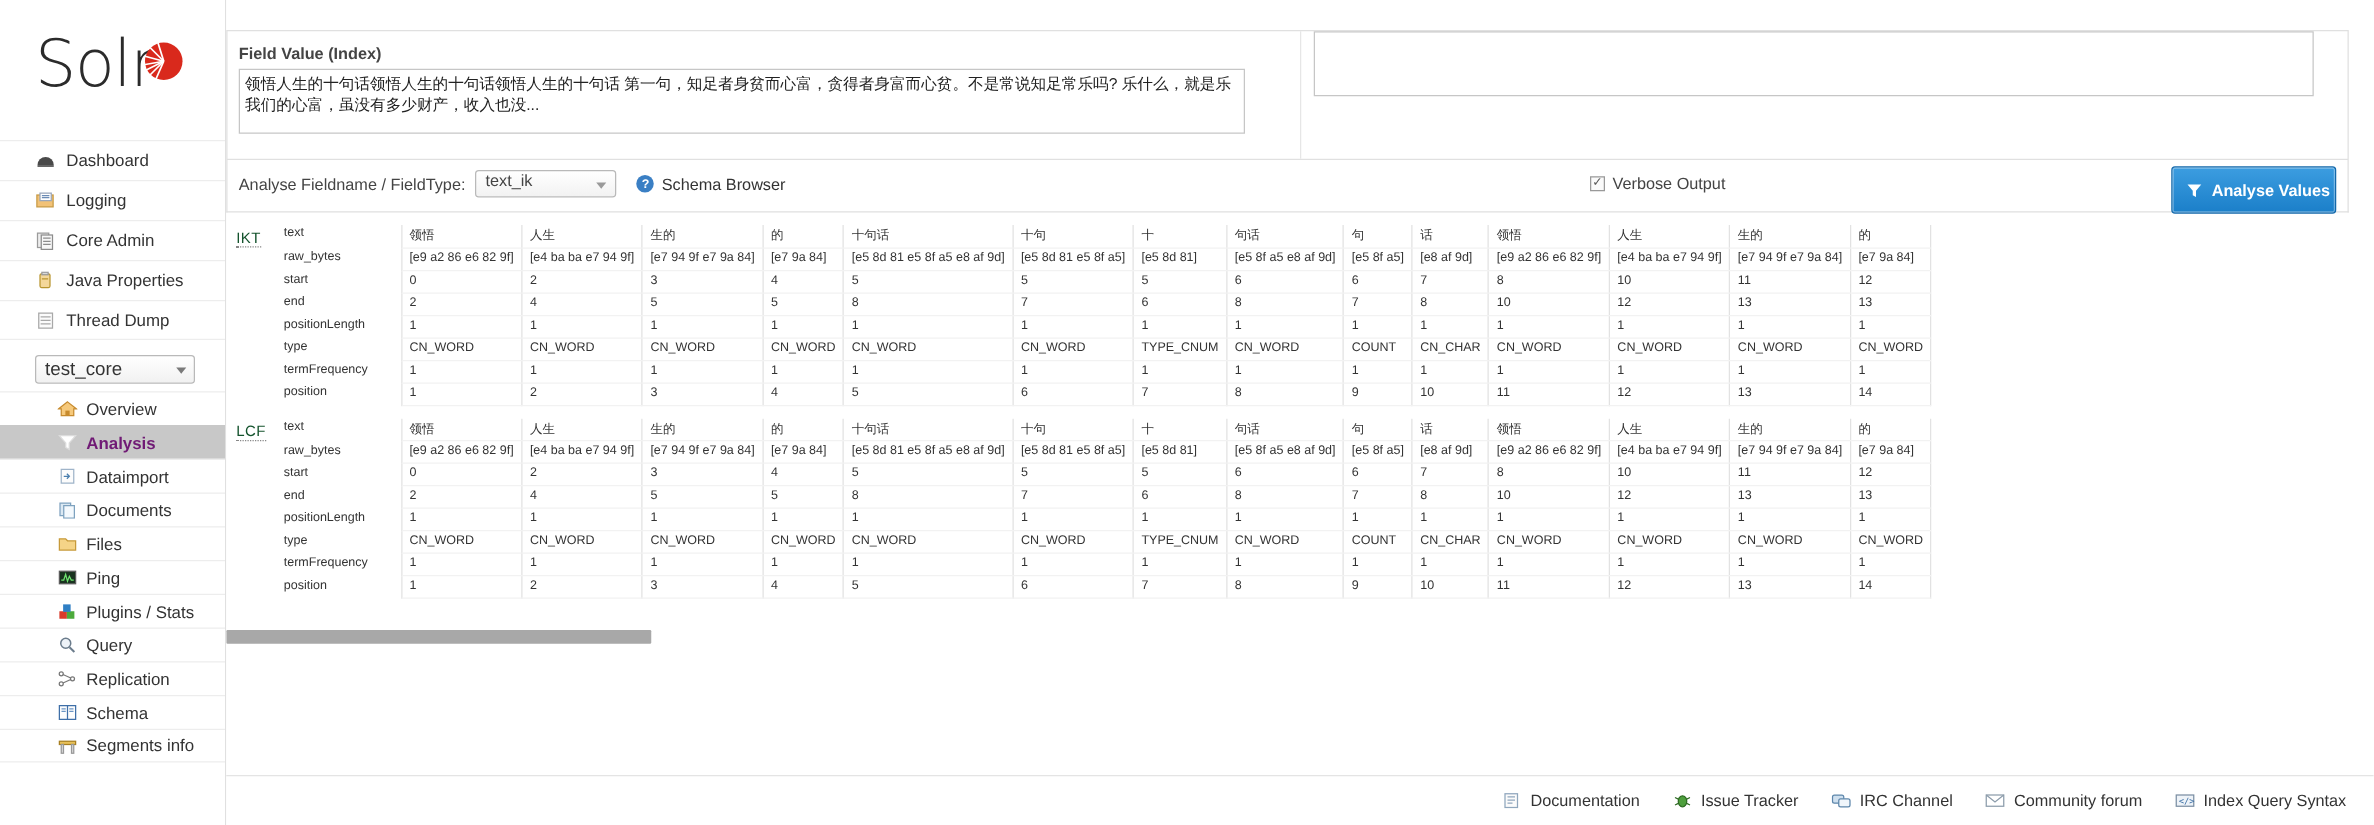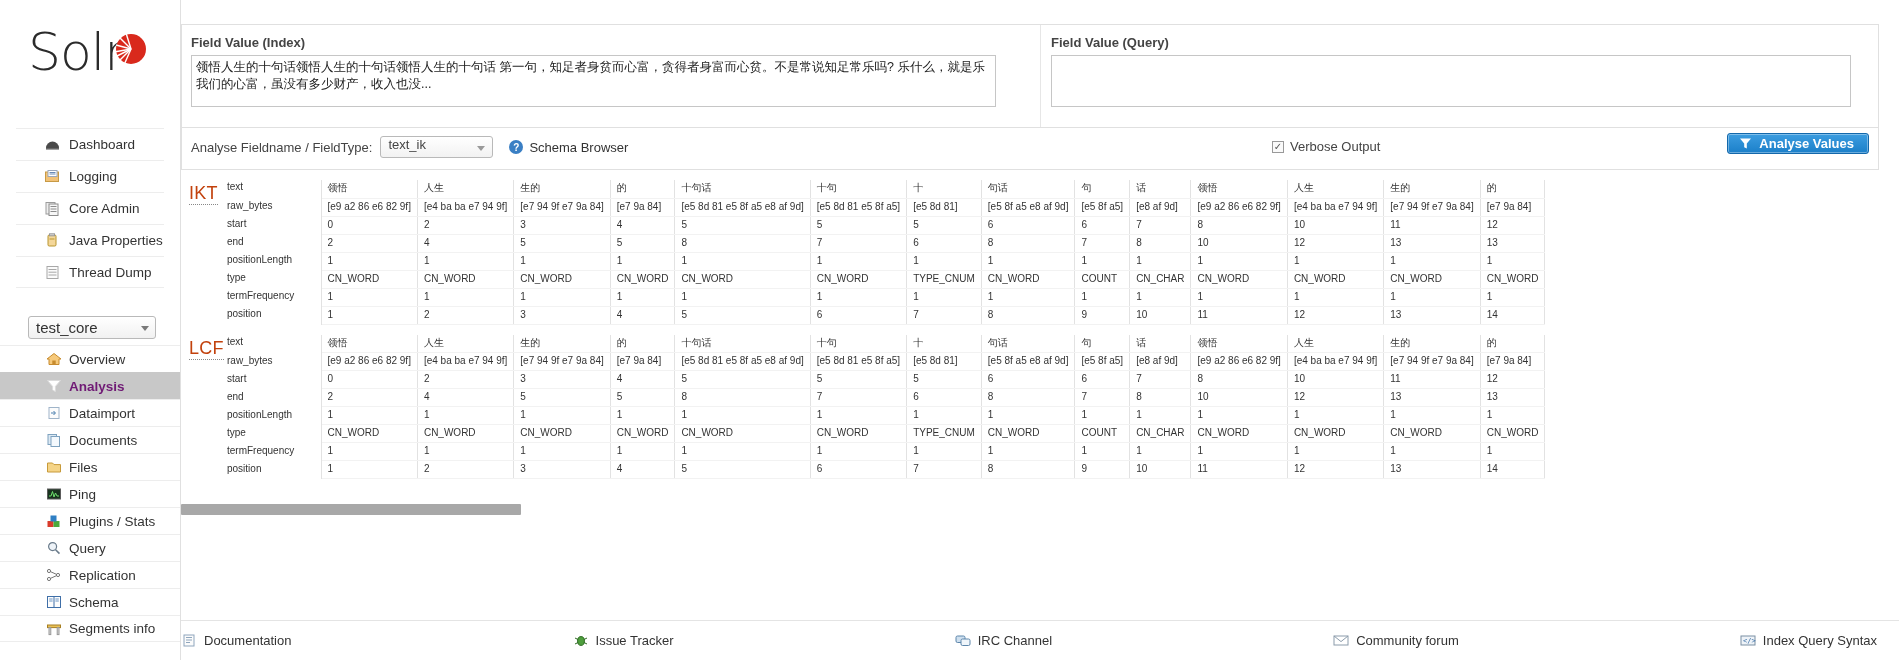--- a/index.html
+++ b/index.html
@@ -33,21 +33,21 @@
     color: #2b2b2b;
     letter-spacing: -1px;
     line-height: 1;
   }
   .logo-sun {
     position: absolute;
     left: 104px; top: 30px;
     width: 46px; height: 46px;
   }
 
-  .nav-list { list-style: none; margin: 16px; padding: 0; }
+  .nav-list { list-style: none; margin: 0; padding: 0; }
   .nav-item {
     display: flex; align-items: center;
     height: 32px;
     padding-left: 28px;
     border-top: 1px solid #ededed;
     cursor: pointer;
     font-size: 13.5px;
     color: #333;
   }
   .nav-item:last-child { border-bottom: 1px solid #ededed; }
@@ -193,22 +193,22 @@
   }
   .chk {
     width: 12px; height: 12px;
     border: 1px solid #999; background: #fafafa;
     margin-right: 6px;
     display: flex; align-items: center; justify-content: center;
     font-size: 10px; color: #555; line-height: 1;
   }
   .analyse-btn {
     position: absolute; right: 9px; top: 5px;
-    height: 21px;
-    padding: 0 14px 0 11px;
+    height: 38px;
+    padding: 0 4px 0 11px;
     background: linear-gradient(#3c9de0, #1b7fc9);
     border: 1px solid #1368ab;
     border-radius: 3px;
     color: #ffffff;
     font-size: 13px; font-weight: bold;
     display: flex; align-items: center;
     cursor: pointer;
     box-shadow: 0 0 0 1px rgba(255,255,255,0.35) inset;
   }
   .funnel {
@@ -219,22 +219,22 @@
   .results {
     position: relative;
     margin: 10px 20px 0 0;
     height: 347px;
     overflow: hidden;
   }
   .blk { position: relative; }
   .blk-label {
     position: absolute;
     left: 8px; top: 3px;
-    font-size: 18px;
-    color: #c2410c;
+    font-size: 12px;
+    color: #14532d;
     border-bottom: 1px dotted #888;
     letter-spacing: 0.3px;
   }
   table.an {
     border-collapse: collapse;
     margin-left: 36px;
     table-layout: fixed;
     font-size: 10px;
   }
   table.an td {
@@ -270,21 +270,21 @@
     cursor: pointer;
   }
 
   
   #footer {
     position: absolute;
     left: 181px; bottom: 0;
     width: 1718px; height: 40px;
     border-top: 1px solid #e4e4e4;
     display: flex; align-items: center;
-    justify-content: space-between;
+    justify-content: flex-end;
     padding-right: 22px;
     gap: 26px;
   }
   .foot-link {
     display: flex; align-items: center;
     font-size: 13px; color: #333;
     cursor: pointer;
   }
   .foot-ico { width: 16px; height: 13px; margin-right: 7px; flex: none; }
 </style>
@@ -455,21 +455,20 @@
   </div>
 
   <div id="main">
 
     <div class="topbar">
       <div class="half-left">
         <div class="fv-label">Field Value (Index)</div>
         <textarea class="fv-textarea" placeholder="" style="">领悟人生的十句话领悟人生的十句话领悟人生的十句话 第一句，知足者身贫而心富，贪得者身富而心贫。不是常说知足常乐吗? 乐什么，就是乐我们的心富，虽没有多少财产，收入也没...</textarea>
       </div>
       <div class="half-right">
-        <div class="fv-label">Field Value (Query)</div>
         <textarea class="fv-textarea query" placeholder="" style=""></textarea>
       </div>
     </div>
 
     <div class="controls">
       <div class="ctl-left">
         <span>Analyse Fieldname / FieldType:</span>
         <div class="ctl-select">
           <span>text_ik</span>
           <span class="ctl-caret"></span>

